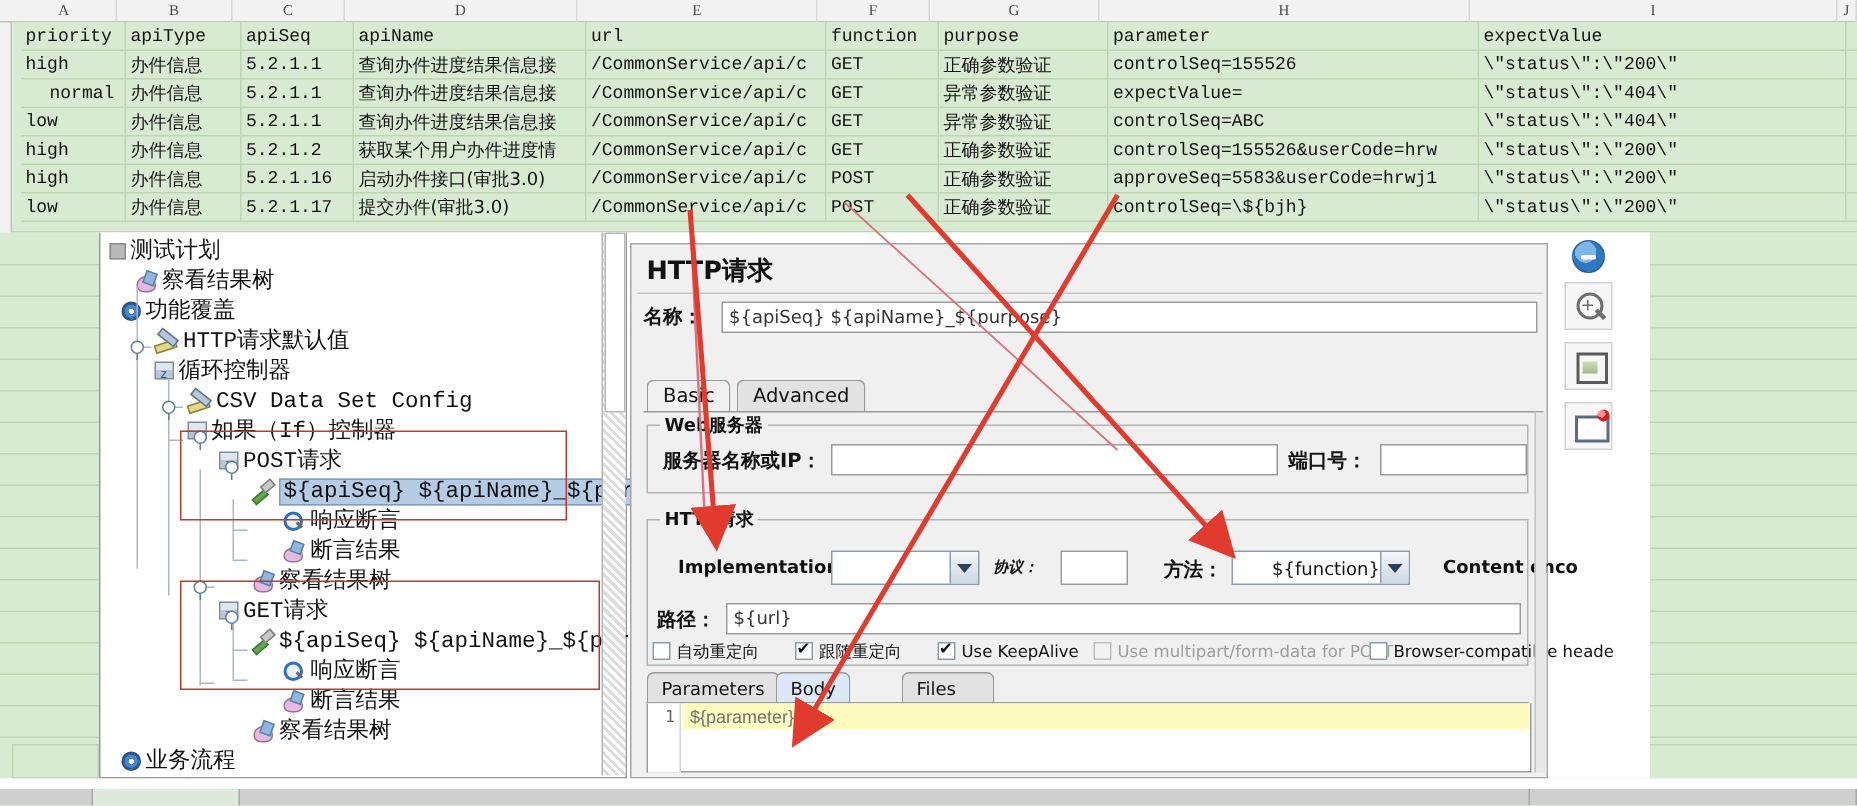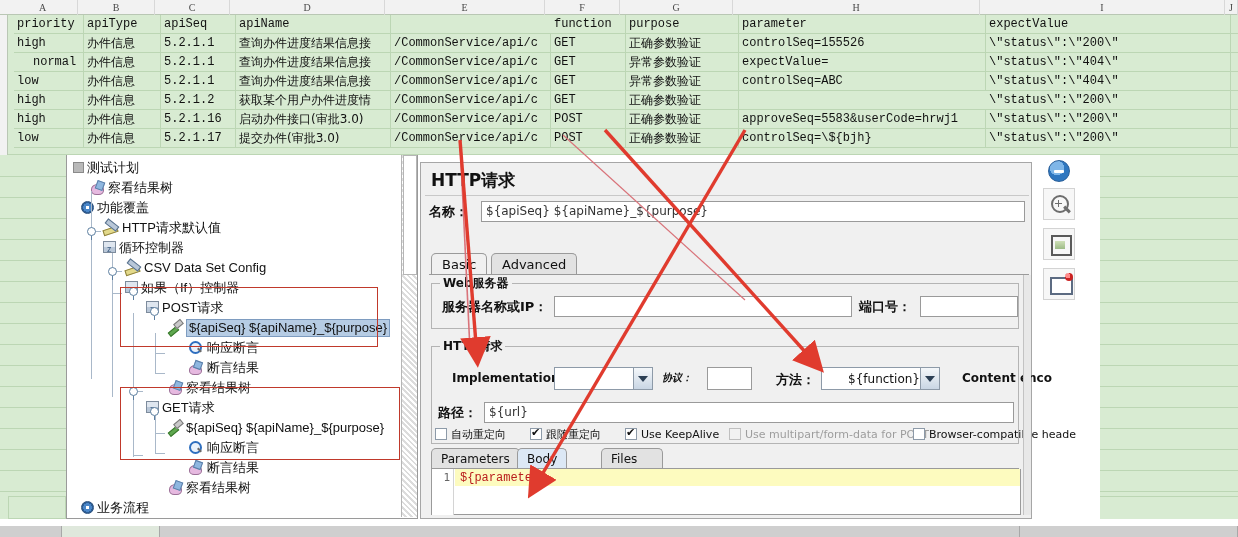--- a/index.html
+++ b/index.html
@@ -64,22 +64,22 @@
   }
 
   
   .treepanel {
     position: absolute; left: 66px; top: 155px; width: 352px; height: 364px;
     background: #ffffff; border: 1px solid #9a9a9a; border-top: none;
   }
   .tree { position: absolute; left: 0; top: 0; width: 334px; height: 362px; }
   .tnode {
     position: absolute; height: 18px; line-height: 18px;
-    font-size: 13px; color: #111; white-space: nowrap;
-    font-family: Liberation Sans, sans-serif;
+    font-size: 15px; color: #111; white-space: nowrap;
+    font-family: Liberation Mono, monospace;
   }
   .tnode .lbl { display: inline-block; vertical-align: top; }
   .tnode.sel .lbl {
     background: #b6cce4; border: 1px solid #7e9cc0; color: #111;
     padding: 0 2px; line-height: 16px; height: 18px;
   }
   .ticon {
     display: inline-block; width: 16px; height: 16px;
     vertical-align: top; margin-top: 1px; margin-right: 3px;
     position: relative;
@@ -268,21 +268,21 @@
     background: #ffffff; border-right: 1px solid #d4d4d4;
     font-family: "DejaVu Sans Mono", monospace; font-size: 11px; color: #666;
     text-align: right; padding-right: 3px; padding-top: 2px;
   }
   .editor .line1 {
     position: absolute; left: 23px; top: 0; right: 0; height: 17px;
     background: #fdfbbf;
   }
   .editor .code {
     position: absolute; left: 28px; top: 1px; height: 16px; line-height: 16px;
-    font-family: Liberation Mono, monospace; font-size: 12px; color: #b91c1c;
+    font-family: Liberation Sans, sans-serif; font-size: 12px; color: #737373;
   }
   .hp-scroll-v {
     position: absolute; right: 0; top: 112px; width: 8px; height: 240px;
     background: #e8e8e8; border-left: 1px solid #c3c3c3;
   }
 
   
   .tools { position: absolute; left: 1043px; top: 160px; width: 34px; }
   .tbtn {
     position: absolute; left: 0; width: 32px; height: 32px;
@@ -372,20 +372,21 @@
         <div class="ch" style="left: 733px; width: 247px;">H</div>
         <div class="ch" style="left: 980px; width: 245px;">I</div>
         <div class="ch" style="left: 1225px; width: 13px;">J</div>
       </div>
     <div class="grid" id="sheetgrid">
         <div class="srow hdr" style="top: 0px;">
           <div class="scell" style="left: 0px; width: 70px;">priority</div>
           <div class="scell" style="left: 70px; width: 77px;">apiType</div>
           <div class="scell" style="left: 147px; width: 75px;">apiSeq</div>
           <div class="scell" style="left: 222px; width: 155px;">apiName</div>
+          <div class="scell" style="left: 377px; width: 160px;">url</div>
           <div class="scell" style="left: 537px; width: 75px;">function</div>
           <div class="scell" style="left: 612px; width: 113px;">purpose</div>
           <div class="scell" style="left: 725px; width: 247px;">parameter</div>
           <div class="scell" style="left: 972px; width: 245px;">expectValue</div>
           <div class="scell" style="left: 1217px; width: 13px;"></div>
         </div>
         <div class="srow" style="top: 19px;">
           <div class="scell" style="left: 0px; width: 70px;">high</div>
           <div class="scell cjk" style="left: 70px; width: 77px;">办件信息</div>
           <div class="scell" style="left: 147px; width: 75px;">5.2.1.1</div>
@@ -422,20 +423,21 @@
           <div class="scell" style="left: 1217px; width: 13px;"></div>
         </div>
         <div class="srow" style="top: 76px;">
           <div class="scell" style="left: 0px; width: 70px;">high</div>
           <div class="scell cjk" style="left: 70px; width: 77px;">办件信息</div>
           <div class="scell" style="left: 147px; width: 75px;">5.2.1.2</div>
           <div class="scell cjk" style="left: 222px; width: 155px;">获取某个用户办件进度情</div>
           <div class="scell" style="left: 377px; width: 160px;">/CommonService/api/c</div>
           <div class="scell" style="left: 537px; width: 75px;">GET</div>
           <div class="scell cjk" style="left: 612px; width: 113px;">正确参数验证</div>
+          <div class="scell" style="left: 725px; width: 247px;">controlSeq=155526&amp;userCode=hrw</div>
           <div class="scell" style="left: 972px; width: 245px;">\"status\":\"200\"</div>
           <div class="scell" style="left: 1217px; width: 13px;"></div>
         </div>
         <div class="srow" style="top: 95px;">
           <div class="scell" style="left: 0px; width: 70px;">high</div>
           <div class="scell cjk" style="left: 70px; width: 77px;">办件信息</div>
           <div class="scell" style="left: 147px; width: 75px;">5.2.1.16</div>
           <div class="scell cjk" style="left: 222px; width: 155px;">启动办件接口(审批3.0)</div>
           <div class="scell" style="left: 377px; width: 160px;">/CommonService/api/c</div>
           <div class="scell" style="left: 537px; width: 75px;">POST</div>

